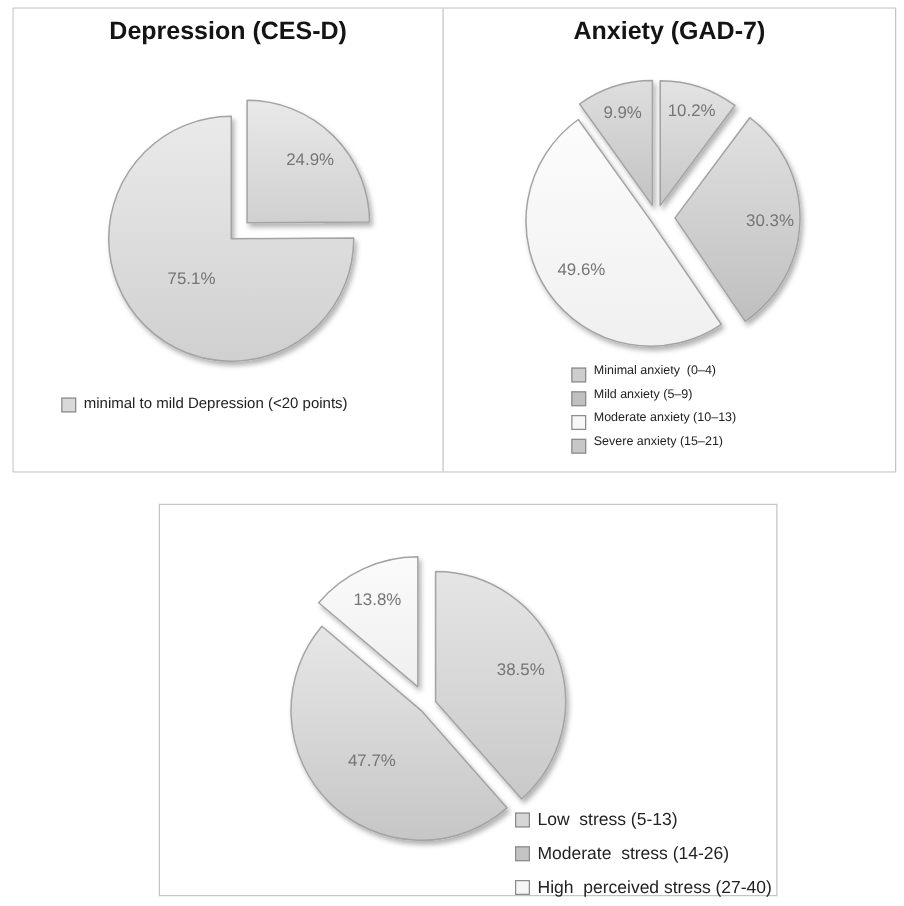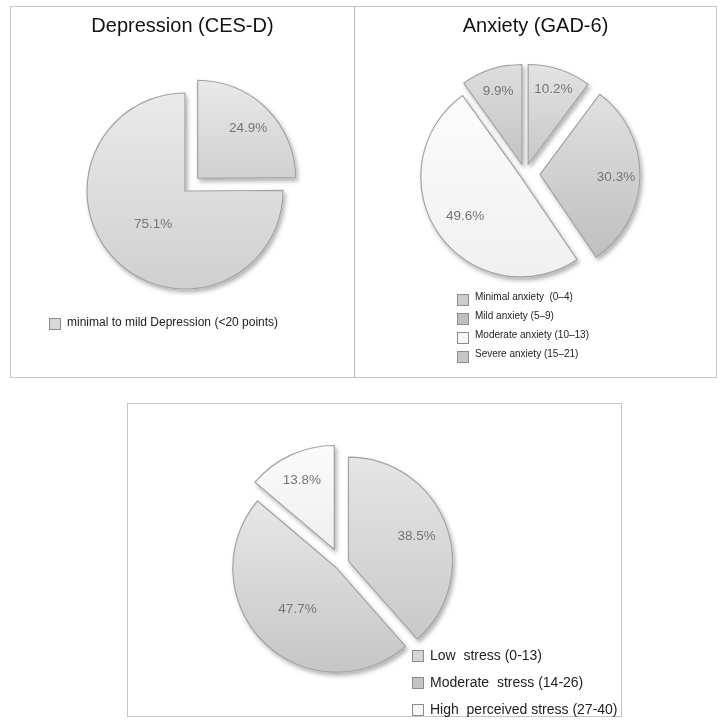--- a/index.html
+++ b/index.html
@@ -6,21 +6,21 @@
   body{width:723px;height:725px;position:relative;overflow:hidden;
        font-family:"Liberation Sans", sans-serif;}
   .top-box{position:absolute;left:10px;top:6px;width:705px;height:370px;
            border:1px solid #c5c5c5;display:flex;background:#fff;}
   .panel{position:relative;background:#fff;}
   .panel-dep{width:343px;height:100%;border-right:1px solid #b9b9b9;}
   .panel-anx{flex:1;height:100%;}
   .panel-pss{position:absolute;left:127px;top:403px;width:493px;height:312px;
              border:1px solid #c5c5c5;}
   .chart-title{position:absolute;top:7px;left:0;width:100%;margin:0;
-               text-align:center;font-size:20px;font-weight:400;color:#141414;
+               text-align:center;font-size:20px;font-weight:700;color:#141414;
                letter-spacing:0px;}
   .panel-pss .chart-title{top:5px;font-size:21px;}
   .pie-svg{position:absolute;left:0;top:0;}
   .legend{position:absolute;display:flex;flex-direction:column;}
   .legend-item{display:flex;align-items:flex-start;}
   .legend-swatch{width:10px;height:10px;border:1px solid #8c8c8c;
                  margin-right:6px;margin-top:3px;flex:0 0 auto;}
   .legend-label{color:#222;white-space:pre;}
   .legend-dep{left:38px;top:308px;row-gap:14px;font-size:12px;}
   .legend-anx{left:102px;top:284px;row-gap:4px;font-size:10px;}
@@ -58,21 +58,21 @@
         </svg>
       <div id="legend-depression" class="legend legend-dep">
           <div class="legend-item">
             <span class="legend-swatch" style="background: rgb(217, 217, 217);"></span>
             <span class="legend-label">minimal to mild Depression (&lt;20 points)</span>
           </div>
         </div>
     </section>
 
     <section class="panel panel-anx">
-      <h2 class="chart-title">Anxiety (GAD-6)</h2>
+      <h2 class="chart-title">Anxiety (GAD-7)</h2>
       <svg id="pie-anxiety" class="pie-svg" width="361" height="370" viewBox="0 0 361 370">
           <defs>
             <filter id="shadow-anxiety" x="-25%" y="-25%" width="160%" height="160%">
               <feDropShadow dx="2" dy="3" stdDeviation="2" flood-color="#000" flood-opacity="0.3"></feDropShadow>
             </filter>
             <linearGradient id="grad-anxiety-0" x1="0" y1="0" x2="0" y2="1">
               <stop offset="0" stop-color="#e3e3e3"></stop>
               <stop offset="1" stop-color="#c7c7c7"></stop>
             </linearGradient>
             <linearGradient id="grad-anxiety-1" x1="0" y1="0" x2="0" y2="1">
@@ -141,21 +141,21 @@
         <path d="M 220.48 157.17 L 220.48 53.17 A 104 104 0 0 1 289.26 235.18 Z" fill="url(#grad-stress-0)" stroke="#a3a3a3" stroke-width="1.2" stroke-linejoin="round" filter="url(#shadow-stress)"></path>
         <text x="288.6" y="135.9" text-anchor="middle" class="slice-label">38.5%</text>
         <path d="M 208.80 164.28 L 277.57 242.29 A 104 104 0 0 1 129.50 96.99 Z" fill="url(#grad-stress-1)" stroke="#a3a3a3" stroke-width="1.2" stroke-linejoin="round" filter="url(#shadow-stress)"></path>
         <text x="169.5" y="208.9" text-anchor="middle" class="slice-label">47.7%</text>
         <path d="M 206.28 145.48 L 126.98 78.19 A 104 104 0 0 1 206.28 41.48 Z" fill="url(#grad-stress-2)" stroke="#a3a3a3" stroke-width="1.2" stroke-linejoin="round" filter="url(#shadow-stress)"></path>
         <text x="173.9" y="80.1" text-anchor="middle" class="slice-label">13.8%</text>
       </svg>
     <div id="legend-stress" class="legend legend-pss">
         <div class="legend-item">
           <span class="legend-swatch" style="background: rgb(214, 214, 214);"></span>
-          <span class="legend-label">Low  stress (0-13)</span>
+          <span class="legend-label">Low  stress (5-13)</span>
         </div>
         <div class="legend-item">
           <span class="legend-swatch" style="background: rgb(196, 196, 196);"></span>
           <span class="legend-label">Moderate  stress (14-26)</span>
         </div>
         <div class="legend-item">
           <span class="legend-swatch" style="background: rgb(246, 246, 246);"></span>
           <span class="legend-label">High  perceived stress (27-40)</span>
         </div>
       </div>

